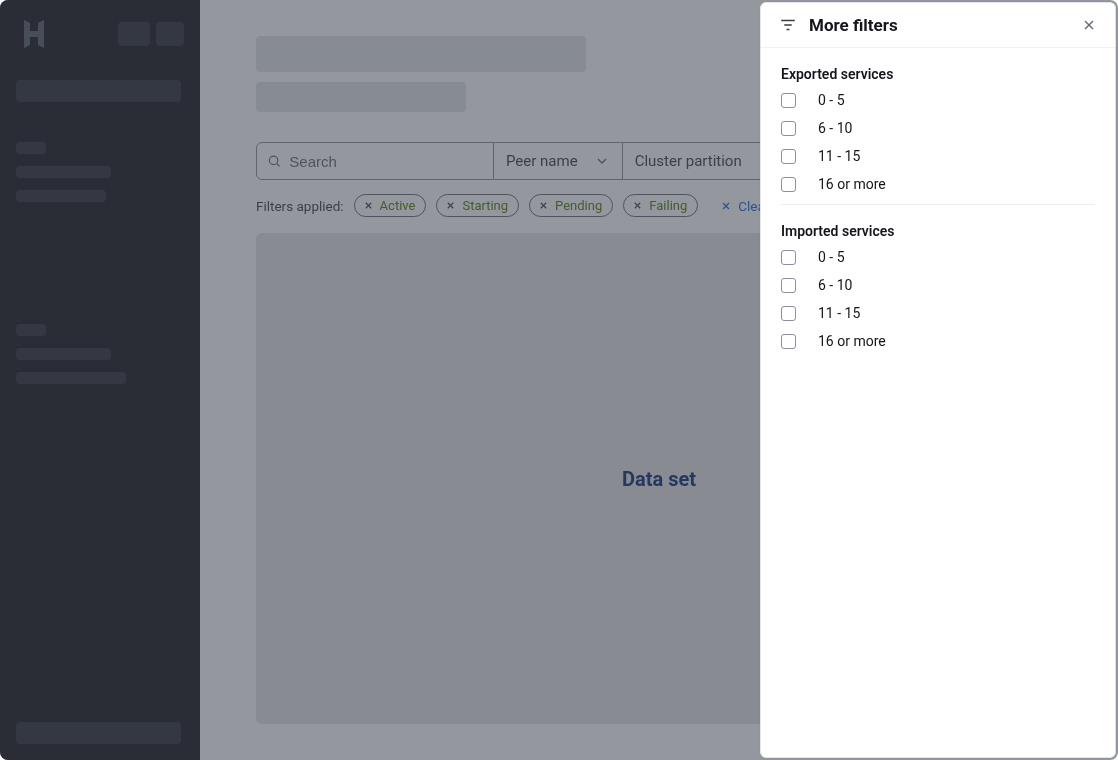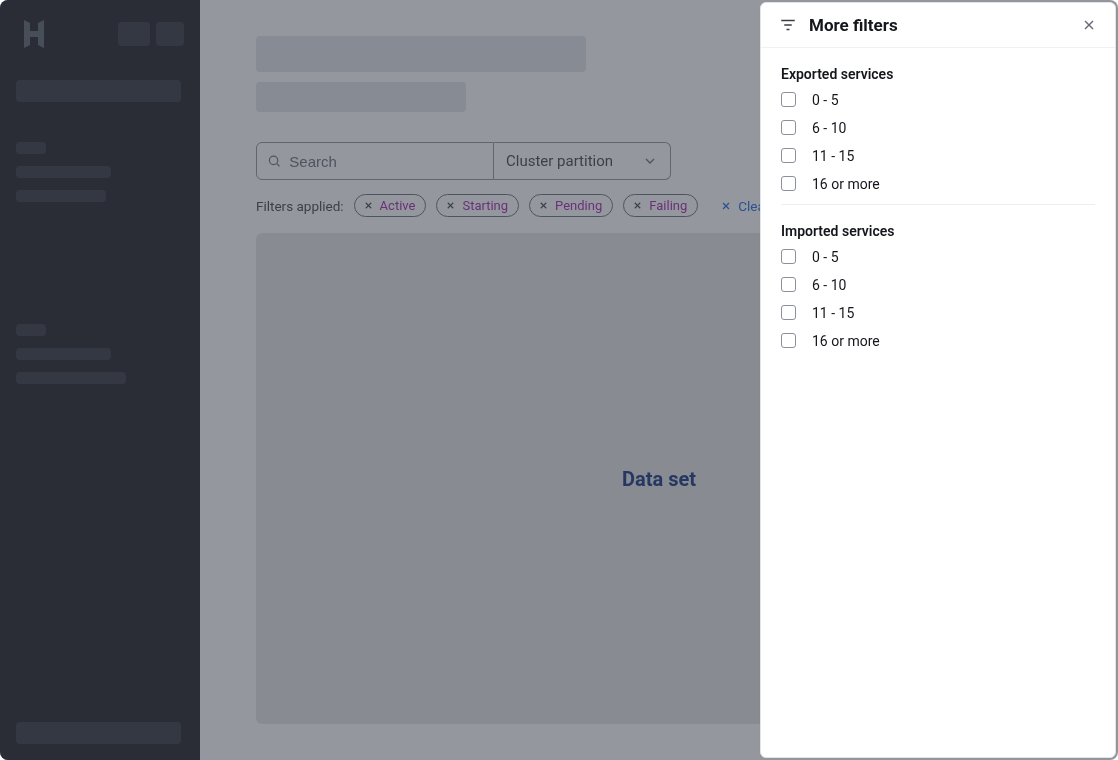--- a/index.html
+++ b/index.html
@@ -157,21 +157,21 @@
       color: #3b3d45;
     }
     .tag {
       display: inline-flex;
       align-items: center;
       gap: 6px;
       border: 1px solid #656a76;
       border-radius: 999px;
       padding: 3px 10px 3px 8px;
       font-size: 13px;
-      color: #a21caf;
+      color: #4d7c0f;
     }
     .tag svg { color: #3b3d45; }
     .clear-link {
       display: inline-flex;
       align-items: center;
       gap: 6px;
       margin-left: 12px;
       color: #1765e6;
       font-size: 13.5px;
       cursor: pointer;
@@ -243,21 +243,22 @@
       color: #14161b;
       margin-bottom: 10px;
     }
     .divider {
       border: none;
       border-top: 1px solid #eceef0;
       margin: 6px 0 18px;
     }
     .chk-row {
       display: flex;
-      gap: 16px;
+      align-items: center;
+      gap: 22px;
       margin-bottom: 12px;
       cursor: pointer;
     }
     .chk-row input[type=checkbox] {
       appearance: none;
       width: 15px;
       height: 15px;
       border: 1.3px solid #8c909c;
       border-radius: 3px;
       cursor: pointer;
@@ -317,20 +318,26 @@
     <div class="page-title-skel"></div>
     <div class="page-sub-skel"></div>
 
     <div class="filter-bar">
       <div class="search-wrap">
         <svg width="16" height="16" viewBox="0 0 24 24" fill="none" stroke="currentColor" stroke-width="2">
             <circle cx="11" cy="11" r="7"></circle>
             <line x1="21" y1="21" x2="16.65" y2="16.65"></line>
           </svg>
         <input type="text" placeholder="Search" style="">
+      </div>
+      <div class="dropdown-btn mid">
+        <span>Peer name</span>
+        <svg width="16" height="16" viewBox="0 0 24 24" fill="none" stroke="currentColor" stroke-width="2">
+            <polyline points="6 9 12 15 18 9"></polyline>
+          </svg>
       </div>
       <div class="dropdown-btn end">
         <span>Cluster partition</span>
         <svg width="16" height="16" viewBox="0 0 24 24" fill="none" stroke="currentColor" stroke-width="2">
             <polyline points="6 9 12 15 18 9"></polyline>
           </svg>
       </div>
     </div>
 
     <div class="tag-bar">

